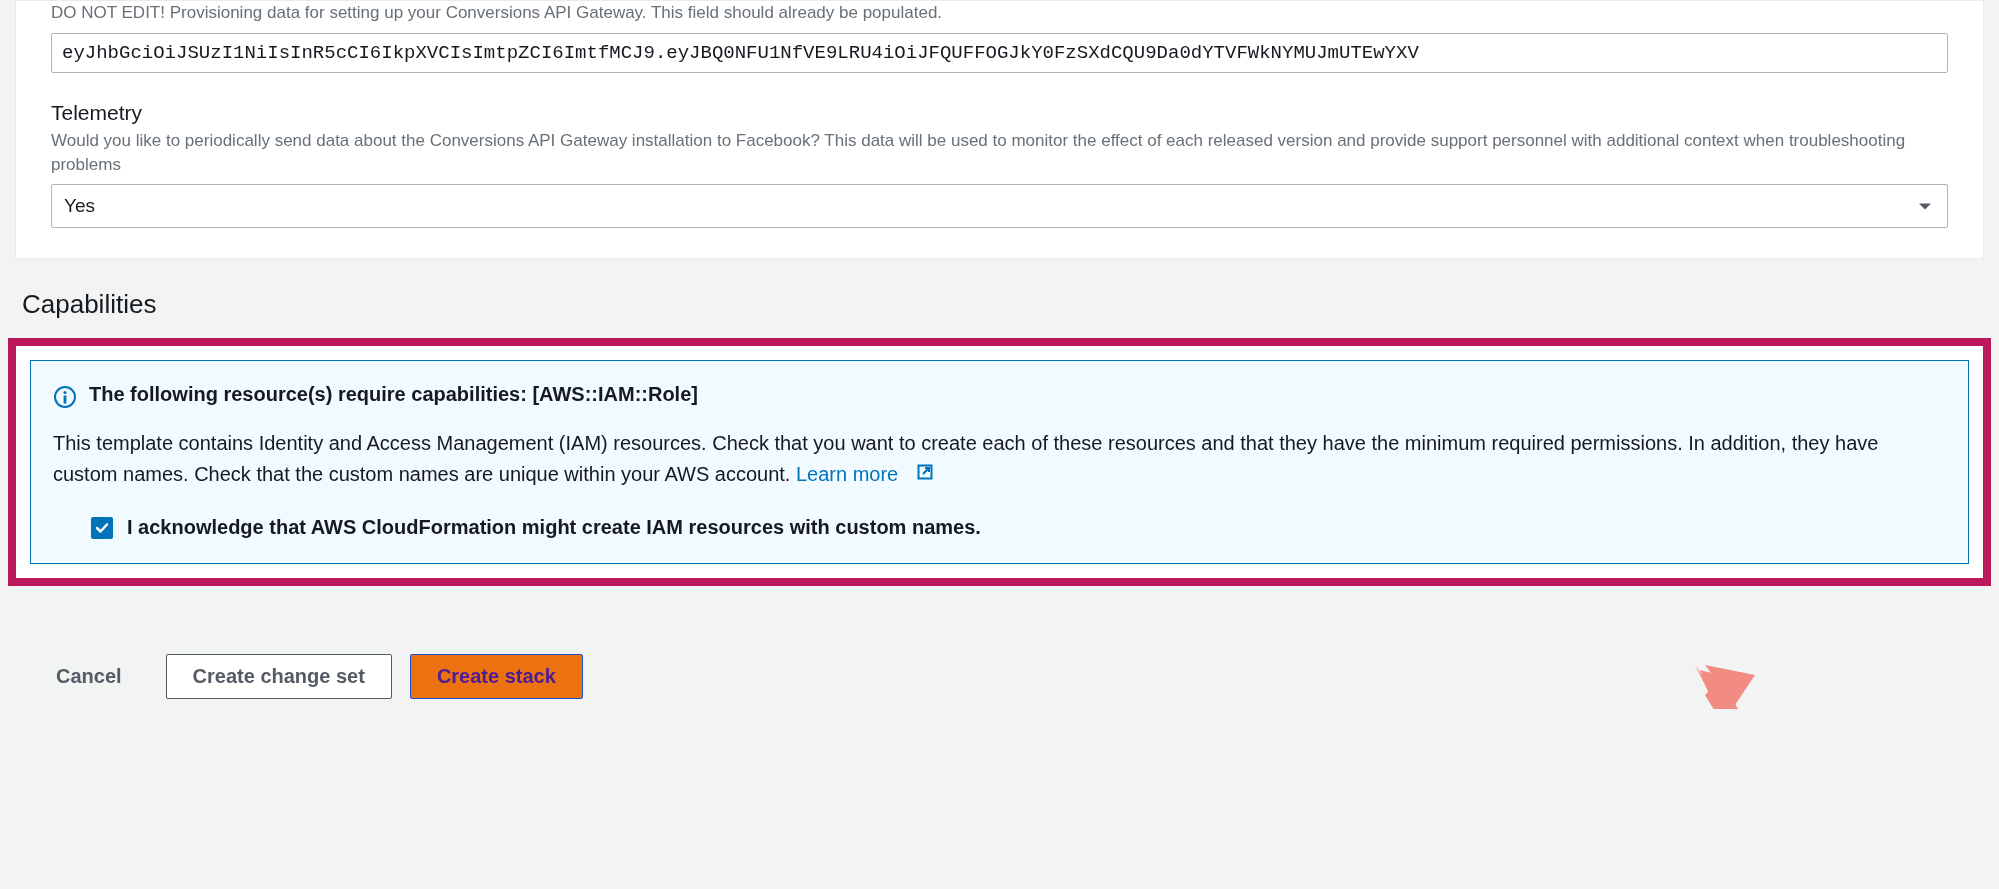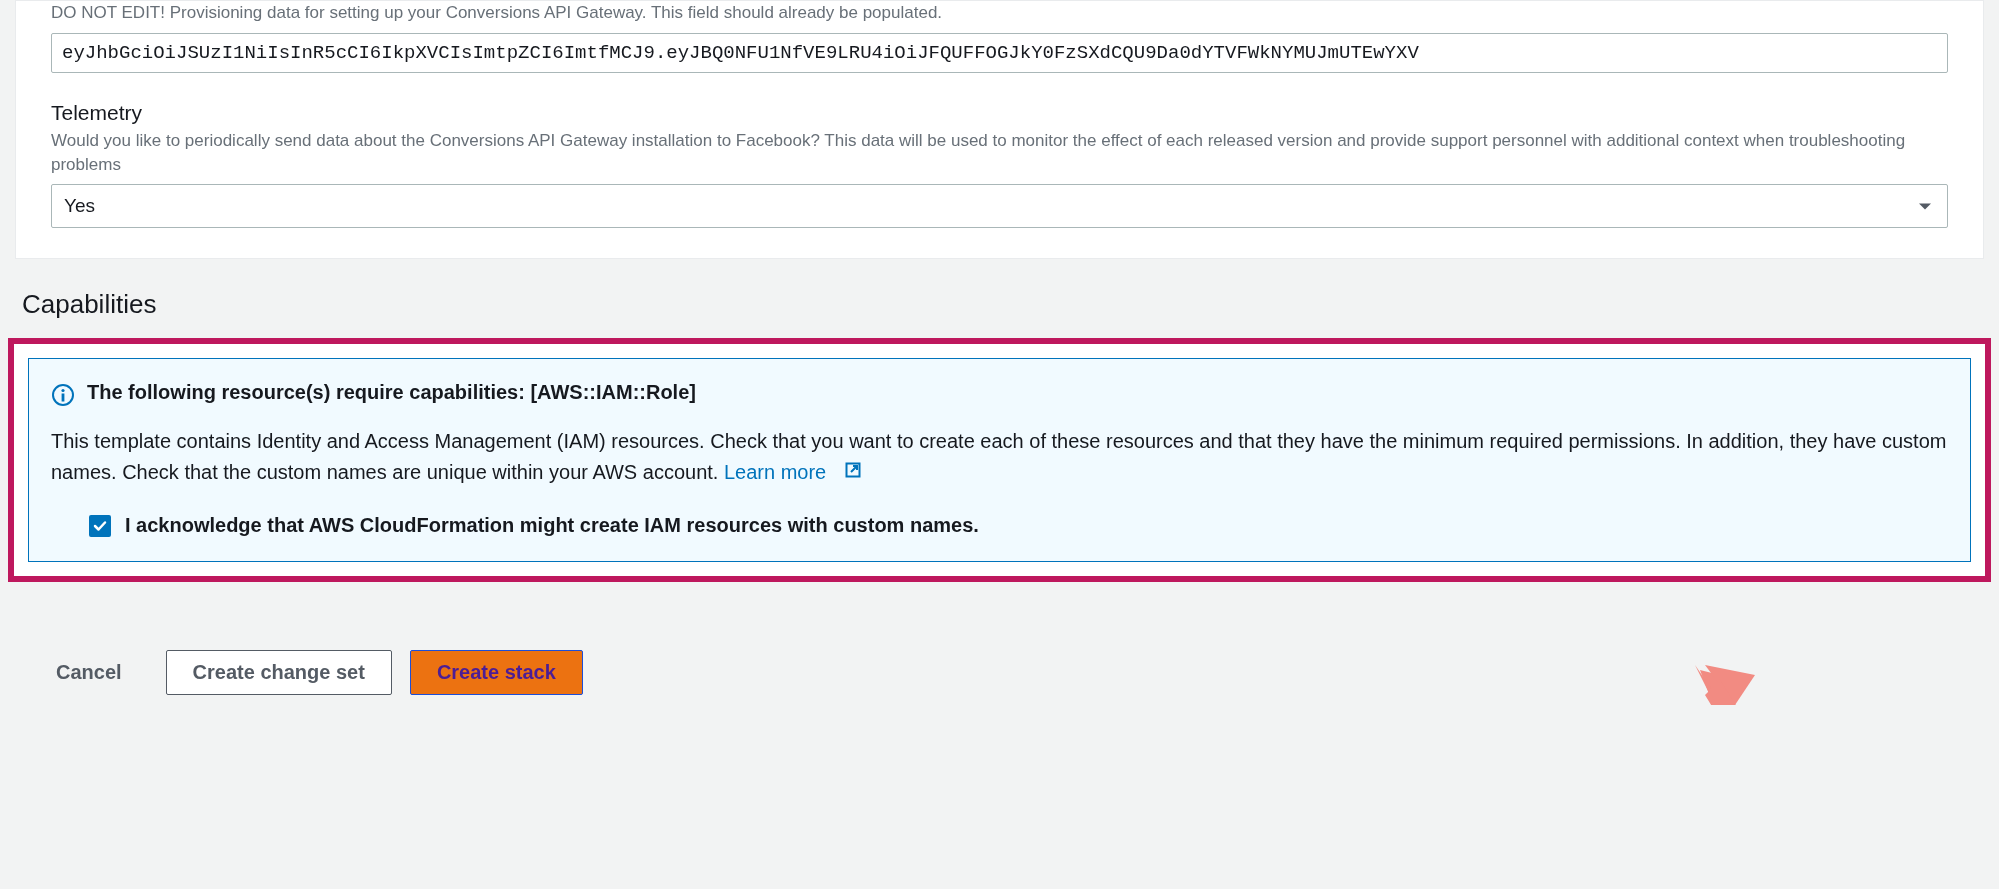--- a/index.html
+++ b/index.html
@@ -65,21 +65,21 @@
     pointer-events: none;
     color: #545b64;
   }
   .section-heading {
     font-size: 26px;
     font-weight: 400;
     color: #16191f;
     margin: 30px 0 18px 22px;
   }
   .cap-highlight {
-    border: 6px solid #be185d;
+    border: 8px solid #be185d;
     margin: 0 8px;
     padding: 14px;
     background: #fff;
   }
   .info-box {
     background: #f1faff;
     border: 1px solid #0073bb;
     padding: 22px 22px 24px 22px;
   }
   .info-header {

